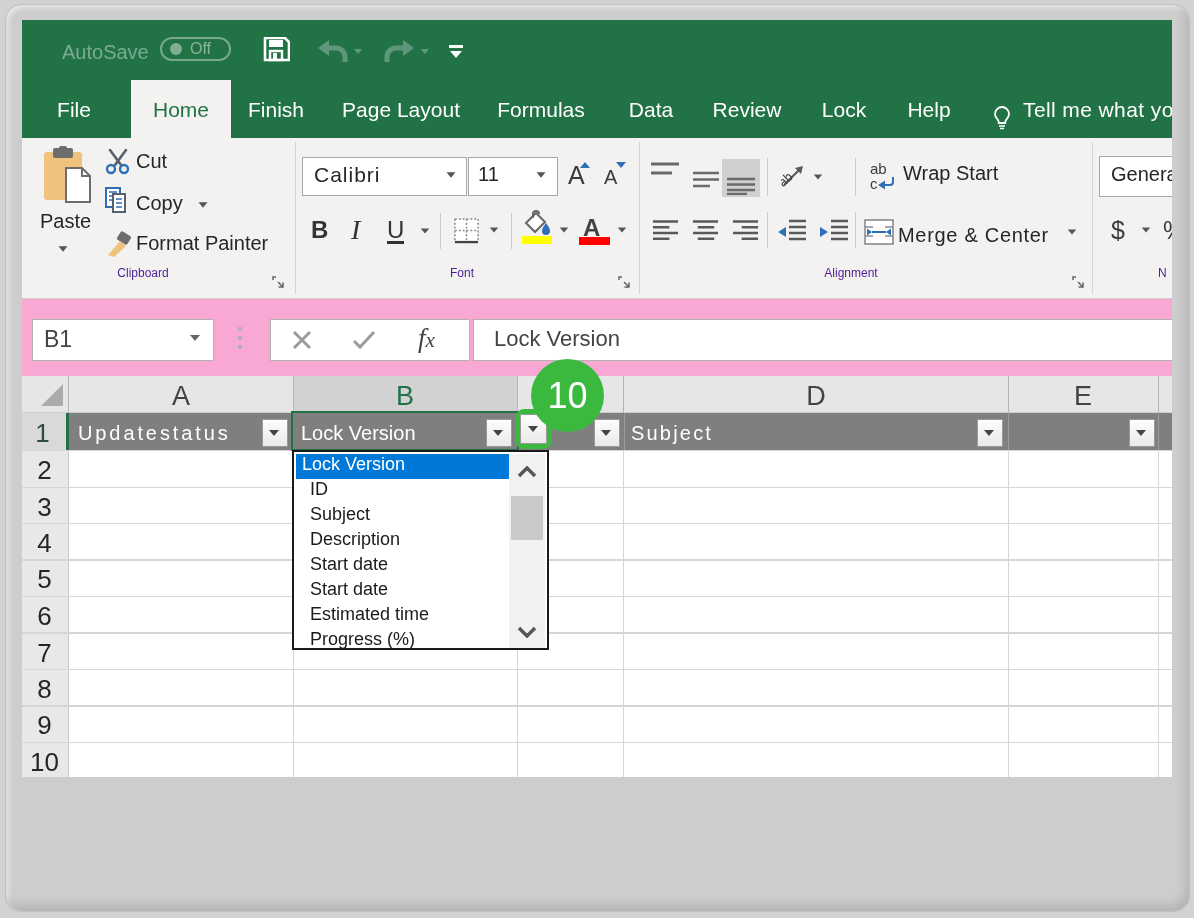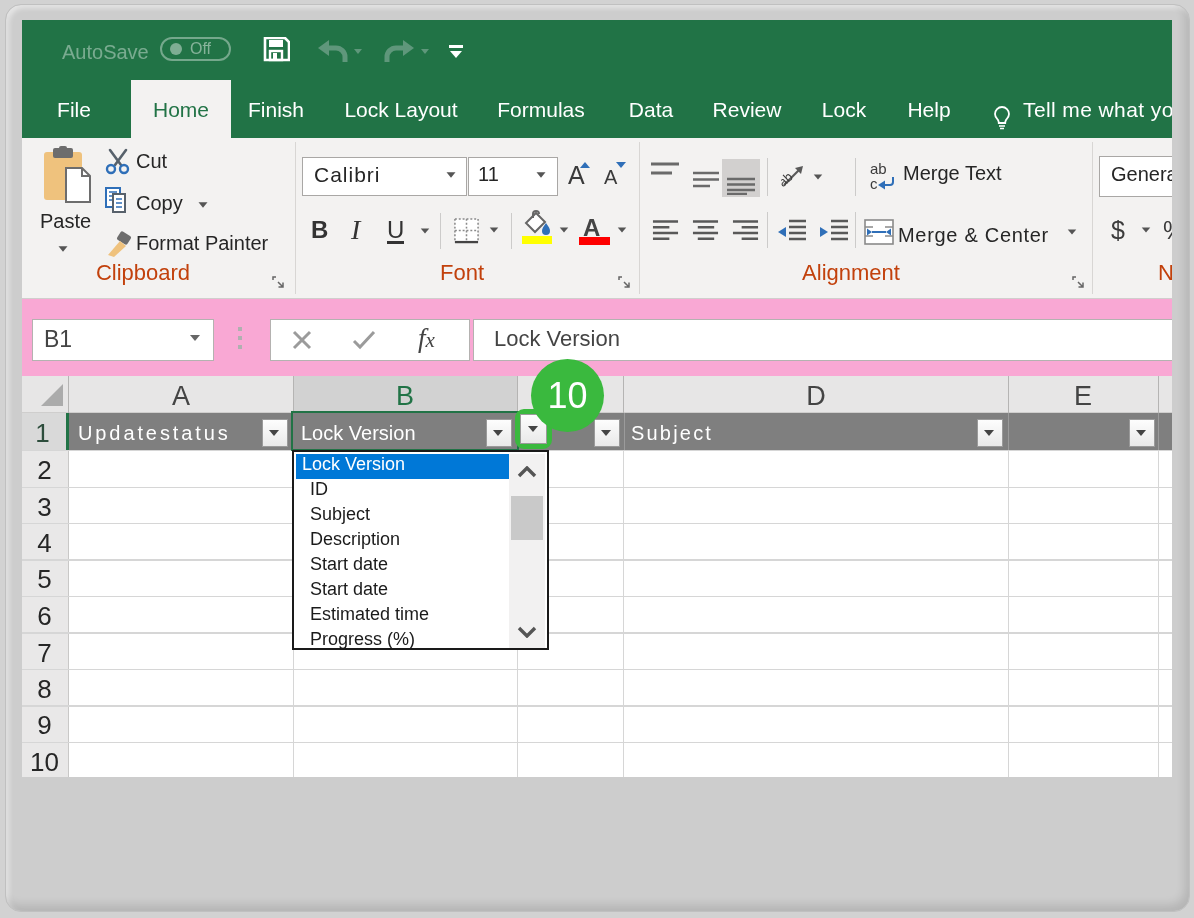--- a/index.html
+++ b/index.html
@@ -13,21 +13,21 @@
 #pill{left:138px;top:17px;width:67px;height:20px;border:2px solid rgba(255,255,255,0.38);border-radius:12px;}
 #pilldot{left:8px;top:4px;width:12px;height:12px;border-radius:50%;background:rgba(255,255,255,0.42);}
 #pilloff{left:28px;top:1px;font-size:16px;color:rgba(255,255,255,0.45);}
 .menuitem{top:78px;height:40px;line-height:24px;font-size:21px;color:#fff;white-space:nowrap;}
 #hometab{left:109px;top:60px;width:100px;height:58px;background:#f3f2f1;}
 #hometxt{left:109px;width:100px;text-align:center;color:#217346;}
 
 #ribbon{left:0;top:118px;width:1150px;height:160px;background:#f3f2f1;}
 .gsep{top:4px;width:1px;height:152px;background:#d8d6d4;}
 .msep{width:1px;height:36px;background:#cccbca;}
-.glabel{top:122px;font-size:22px;color:#c2410c;}
+.glabel{top:128px;font-size:12px;color:#4c1d95;}
 .btnlabel{font-size:20px;color:#262626;white-space:nowrap;}
 .tri{width:0;height:0;border-left:5px solid transparent;border-right:5px solid transparent;border-top:6px solid #444;}
 .combo{background:#fff;border:1px solid #a9a7a5;}
 
 #fbar{left:0;top:278px;width:1150px;height:78px;background:#f9a8d4;border-top:1px solid #d0cecd;}
 .fbox{top:20px;height:42px;background:#fff;border:1px solid #b4b2b0;box-sizing:border-box;}
 
 #grid{left:0;top:356px;width:1150px;height:522px;background:#fff;}
 #colhead{left:0;top:0;width:1150px;height:37px;background:#e7e6e6;border-bottom:1px solid #cfcecd;box-sizing:border-box;}
 .collab{top:5px;font-size:27px;color:#444;}
@@ -72,21 +72,21 @@
         <path d="M24 8 H13 a9 9 0 0 0 -9 9 v5" fill="none" stroke="#5f977b" stroke-width="5"></path>
       </svg>
     <div class="abs" style="left:399px;top:29px;border-left:4px solid transparent;border-right:4px solid transparent;border-top:5px solid #5f977b"></div>
     <div class="abs" style="left:427px;top:25px;width:14px;height:3px;background:#fff"></div>
     <div class="abs" style="left:428px;top:31px;border-left:6px solid transparent;border-right:6px solid transparent;border-top:7px solid #fff"></div>
 
     <div id="hometab" class="abs"></div>
     <div class="menuitem abs" style="left:34px;width:36px;text-align:center">File</div>
     <div class="menuitem abs" id="hometxt">Home</div>
     <div class="menuitem abs" style="left:226px;width:54px;text-align:center">Finish</div>
-    <div class="menuitem abs" style="left:319px;width:120px;text-align:center">Lock Layout</div>
+    <div class="menuitem abs" style="left:319px;width:120px;text-align:center">Page Layout</div>
     <div class="menuitem abs" style="left:473px;width:92px;text-align:center">Formulas</div>
     <div class="menuitem abs" style="left:605px;width:48px;text-align:center">Data</div>
     <div class="menuitem abs" style="left:690px;width:70px;text-align:center">Review</div>
     <div class="menuitem abs" style="left:799px;width:46px;text-align:center">Lock</div>
     <div class="menuitem abs" style="left:885px;width:44px;text-align:center">Help</div>
     <svg class="abs" style="left:969px;top:85px" width="22" height="26" viewBox="0 0 22 26">
         <path d="M11 2 a7 7 0 0 1 7 7 c0 3-2 4.4-3 6 c-0.6 1-0.8 2-0.8 3 h-6.4 c0-1-0.2-2-0.8-3 c-1-1.6-3-3-3-6 a7 7 0 0 1 7-7 z" fill="none" stroke="#fff" stroke-width="1.8"></path>
         <path d="M8 21 h6 M9 23.5 h4" stroke="#fff" stroke-width="1.6"></path>
       </svg>
     <div class="menuitem abs" style="left:1001px;width:175px;letter-spacing:0.4px">Tell me what yo</div>
@@ -190,21 +190,21 @@
         <path d="M22 3 l-8 2 6 6 z" fill="#595959"></path>
         <text x="-1" y="21" font-size="13" fill="#3b3b3b" transform="rotate(-42 5 19)">ab</text>
       </svg>
     <div class="tri abs" style="left:791px;top:36px;border-top-color:#555;transform:scale(0.85)"></div>
     <svg class="abs" style="left:847px;top:23px" width="30" height="30" viewBox="0 0 30 30">
         <text x="1" y="13" font-size="15" fill="#3b3b3b">ab</text>
         <text x="1" y="28" font-size="15" fill="#3b3b3b">c</text>
         <path d="M13 24 h8 a3 3 0 0 0 3 -3 v-5" fill="none" stroke="#2f6fb8" stroke-width="2"></path>
         <path d="M9 24 l7 -4.5 v9 z" fill="#2f6fb8"></path>
       </svg>
-    <div class="btnlabel abs" style="left:881px;top:24px">Merge Text</div>
+    <div class="btnlabel abs" style="left:881px;top:24px">Wrap Start</div>
 
     <svg class="abs" style="left:630px;top:81px" width="27" height="26" viewBox="0 0 28 26">
         <path d="M1 2 h26 M1 8 h17 M1 14 h26 M1 20 h17" stroke="#595959" stroke-width="2.6"></path>
       </svg>
     <svg class="abs" style="left:670px;top:81px" width="27" height="26" viewBox="0 0 28 26">
         <path d="M1 2 h26 M6 8 h17 M1 14 h26 M6 20 h17" stroke="#595959" stroke-width="2.6"></path>
       </svg>
     <svg class="abs" style="left:710px;top:81px" width="27" height="26" viewBox="0 0 28 26">
         <path d="M1 2 h26 M10 8 h17 M1 14 h26 M10 20 h17" stroke="#595959" stroke-width="2.6"></path>
       </svg>

